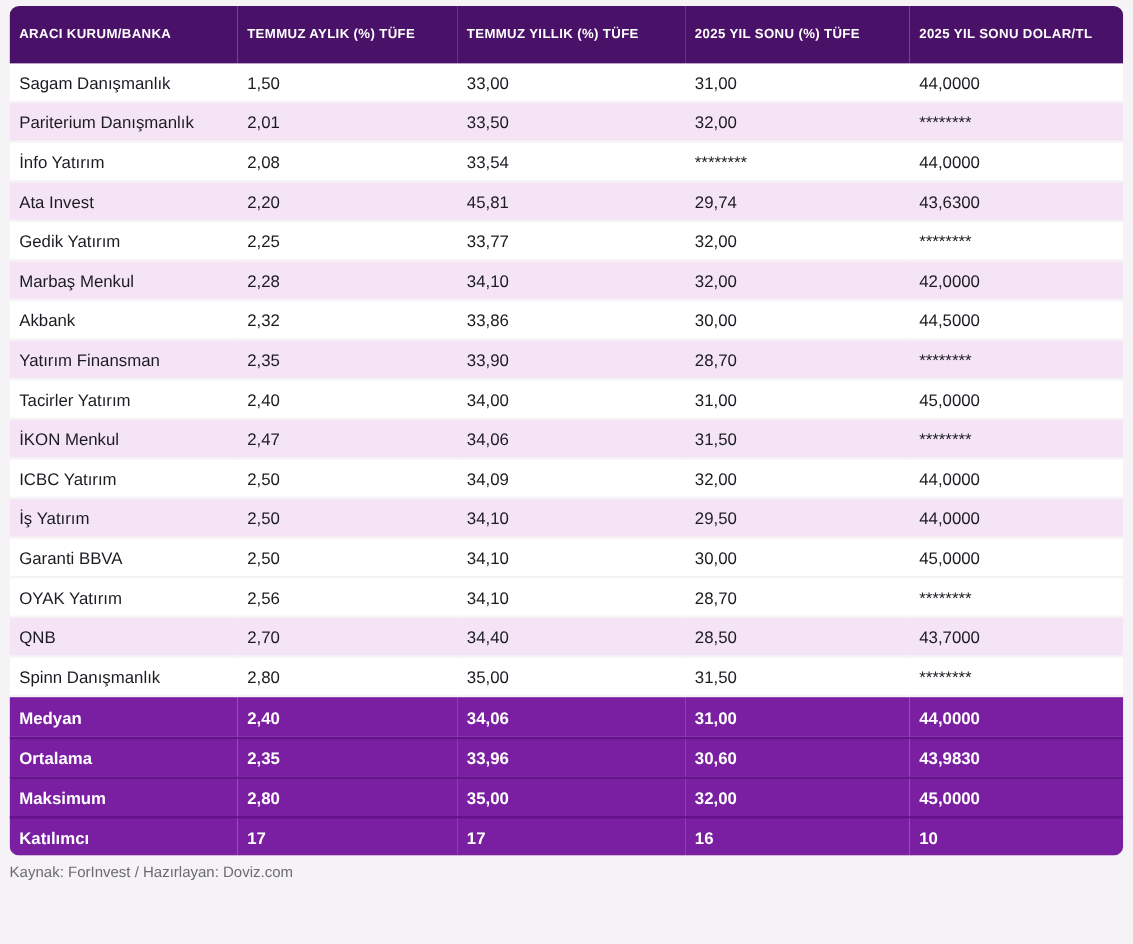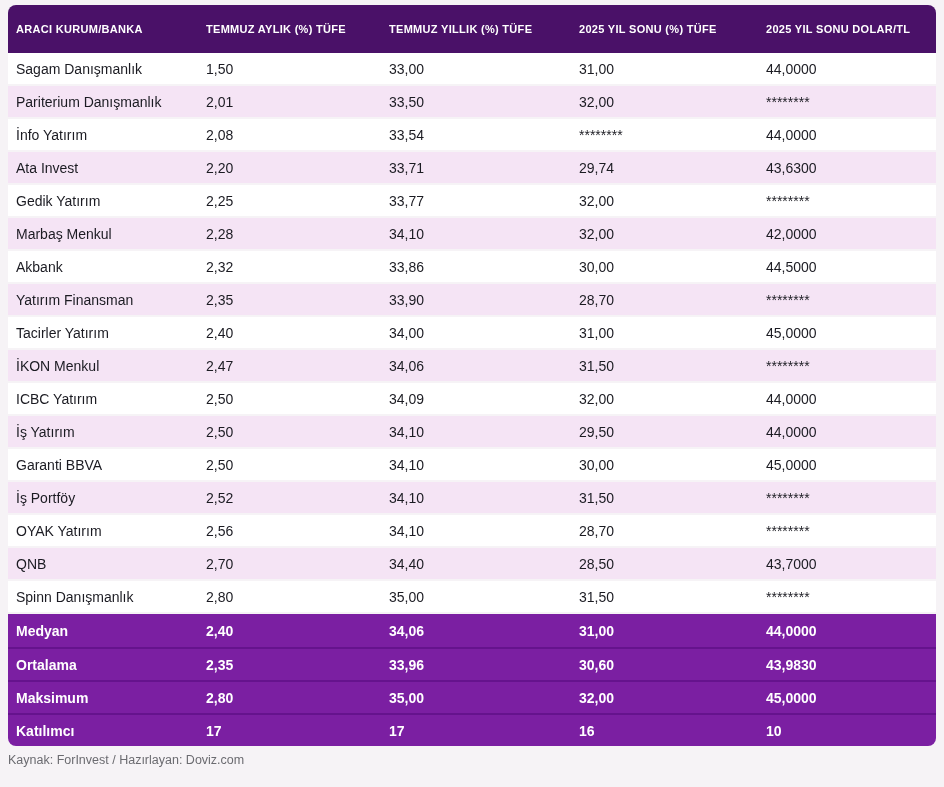--- a/index.html
+++ b/index.html
@@ -114,21 +114,21 @@
           <tr>
             <td>İnfo Yatırım</td>
             <td>2,08</td>
             <td>33,54</td>
             <td>********</td>
             <td>44,0000</td>
           </tr>
           <tr class="alt">
             <td>Ata Invest</td>
             <td>2,20</td>
-            <td>33,71</td>
+            <td>45,81</td>
             <td>29,74</td>
             <td>43,6300</td>
           </tr>
           <tr>
             <td>Gedik Yatırım</td>
             <td>2,25</td>
             <td>33,77</td>
             <td>32,00</td>
             <td>********</td>
           </tr>
@@ -180,27 +180,20 @@
             <td>34,10</td>
             <td>29,50</td>
             <td>44,0000</td>
           </tr>
           <tr>
             <td>Garanti BBVA</td>
             <td>2,50</td>
             <td>34,10</td>
             <td>30,00</td>
             <td>45,0000</td>
-          </tr>
-          <tr class="alt">
-            <td>İş Portföy</td>
-            <td>2,52</td>
-            <td>34,10</td>
-            <td>31,50</td>
-            <td>********</td>
           </tr>
           <tr>
             <td>OYAK Yatırım</td>
             <td>2,56</td>
             <td>34,10</td>
             <td>28,70</td>
             <td>********</td>
           </tr>
           <tr class="alt">
             <td>QNB</td>

